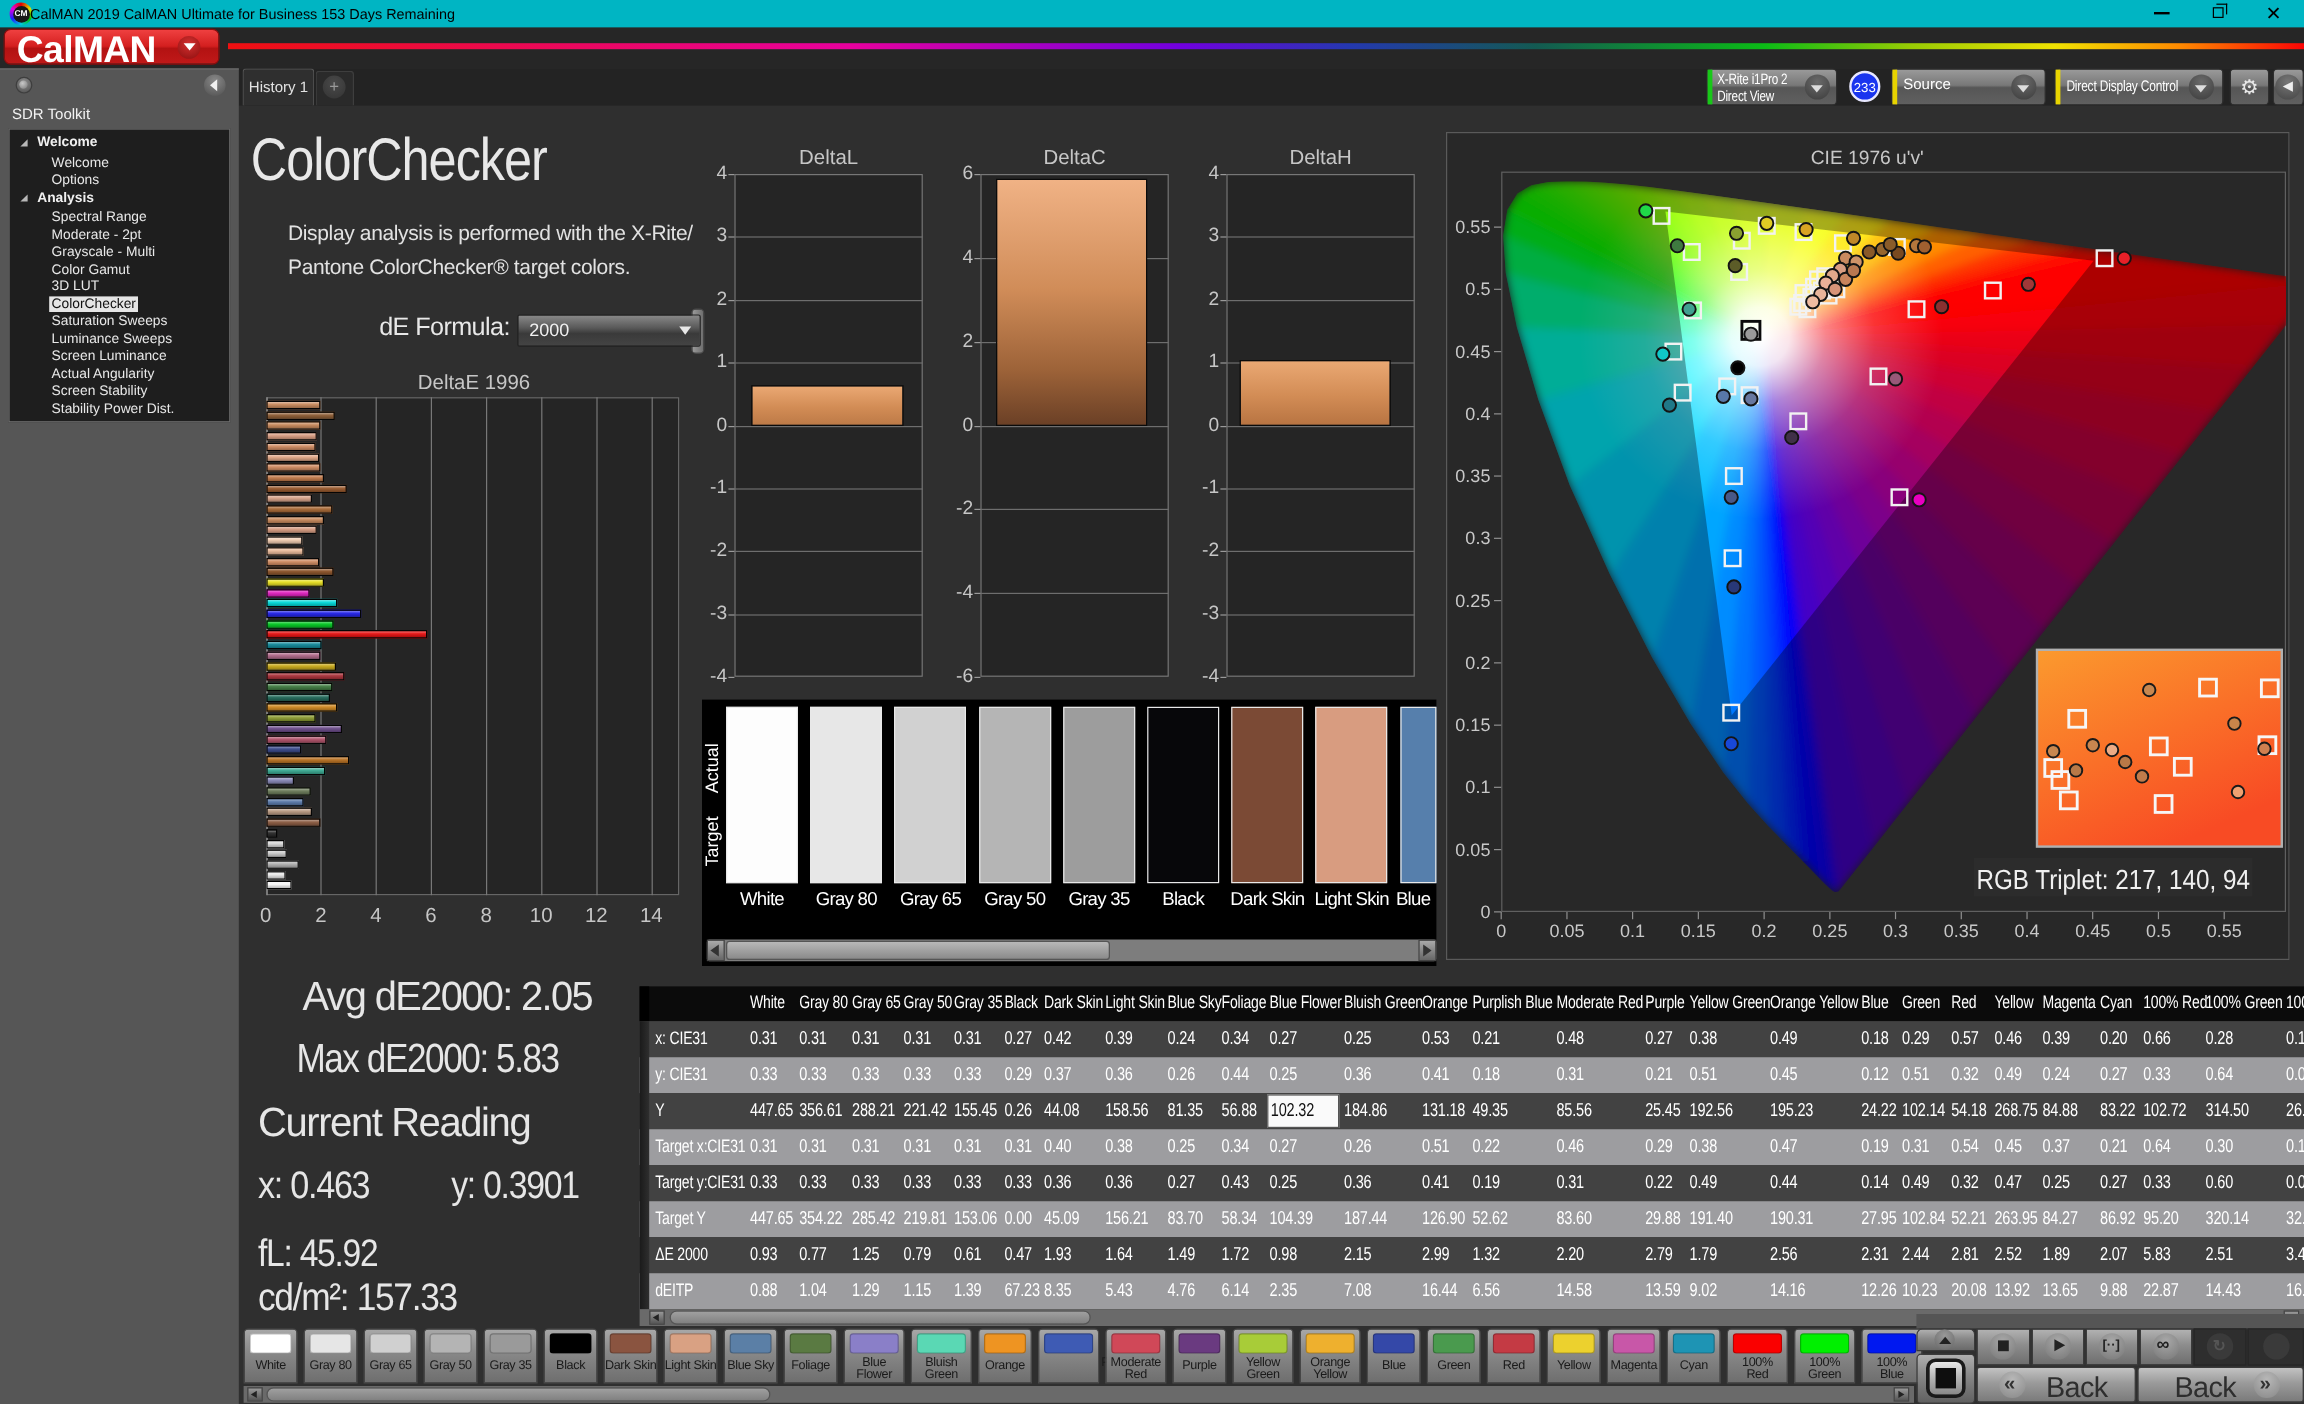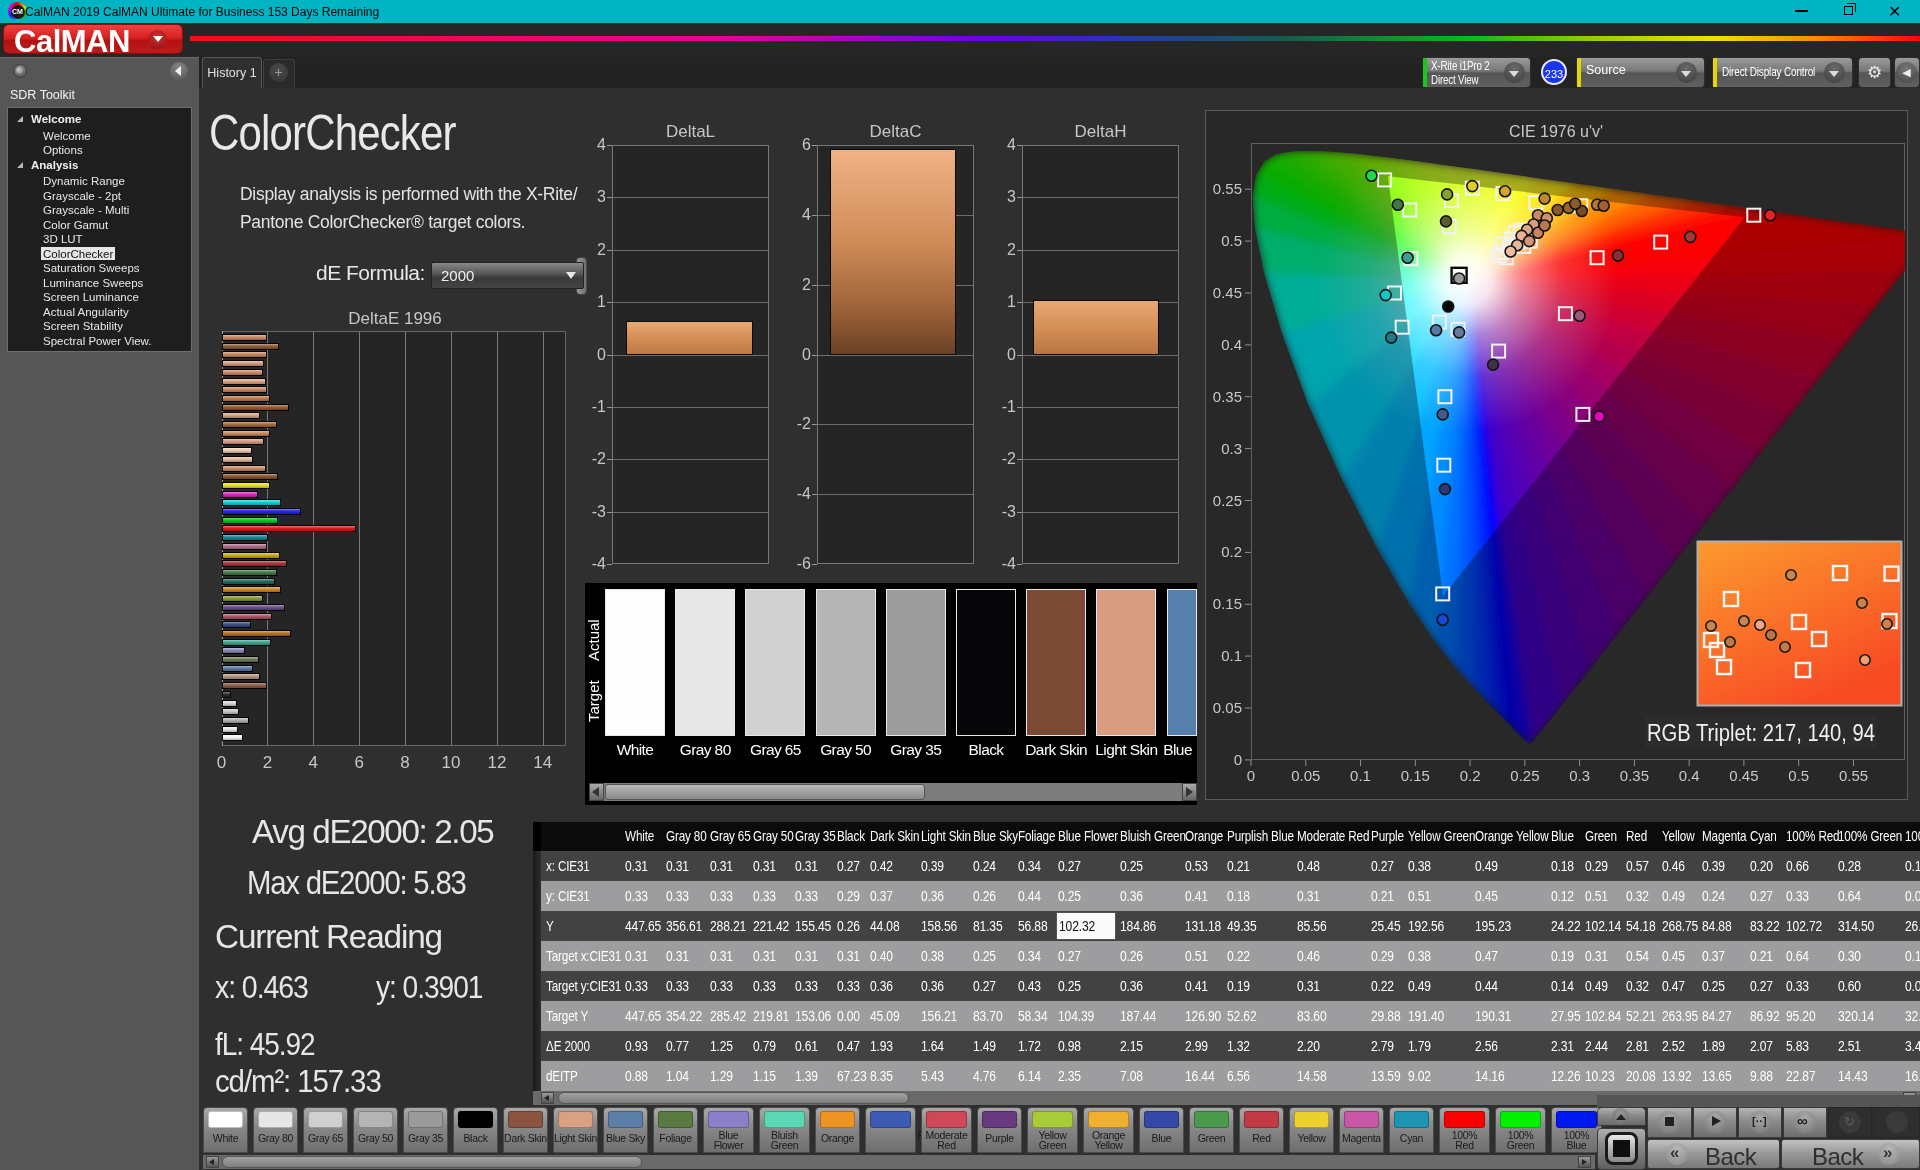--- a/index.html
+++ b/index.html
@@ -64,33 +64,33 @@
 <div class="ab crc" style="left:170px;top:62px;width:18px;height:18px;background:radial-gradient(circle at 50% 30%,#8a8a8a,#4f4f4f)"></div>
 <div class="ab" style="left:175px;top:66px;width:0;height:0;border-top:5px solid transparent;border-bottom:5px solid transparent;border-right:6.5px solid #f0f0f0"></div>
 <div class="ab" style="left:10px;top:88px;font-size:12.5px;color:#f2f2f2">SDR Toolkit</div>
 <div class="ab" style="left:7px;top:107px;width:185px;height:245px;background:#1e1e1e;border:1px solid #6e6e6e"></div>
 <div class="ab" style="left:17px;top:116px;width:0;height:0;border-left:6px solid transparent;border-bottom:6px solid #b8b8b8;transform:rotate(0deg)"></div>
 <div class="ab" style="left:31px;top:113px;font-size:11.5px;font-weight:bold;color:#f0f0f0">Welcome</div>
 <div class="ab" style="left:43px;top:130px;font-size:11.5px;color:#e8e8e8">Welcome</div>
 <div class="ab" style="left:43px;top:144px;font-size:11.5px;color:#e8e8e8">Options</div>
 <div class="ab" style="left:17px;top:162px;width:0;height:0;border-left:6px solid transparent;border-bottom:6px solid #b8b8b8;transform:rotate(0deg)"></div>
 <div class="ab" style="left:31px;top:159px;font-size:11.5px;font-weight:bold;color:#f0f0f0">Analysis</div>
-<div class="ab" style="left:43px;top:175px;font-size:11.5px;color:#e8e8e8">Dynamic Range</div>
-<div class="ab" style="left:43px;top:189.5px;font-size:11.5px;color:#e8e8e8">Grayscale - 2pt</div>
+<div class="ab" style="left:43px;top:175px;font-size:11.5px;color:#e8e8e8">Spectral Range</div>
+<div class="ab" style="left:43px;top:189.5px;font-size:11.5px;color:#e8e8e8">Moderate - 2pt</div>
 <div class="ab" style="left:43px;top:204px;font-size:11.5px;color:#e8e8e8">Grayscale - Multi</div>
 <div class="ab" style="left:43px;top:218.5px;font-size:11.5px;color:#e8e8e8">Color Gamut</div>
 <div class="ab" style="left:43px;top:233px;font-size:11.5px;color:#e8e8e8">3D LUT</div>
 <div class="ab" style="left:41px;top:247.0px;width:74px;height:13px;background:#e6e6e6"></div>
 <div class="ab" style="left:43px;top:247.5px;font-size:11.5px;color:#111">ColorChecker</div>
 <div class="ab" style="left:43px;top:262px;font-size:11.5px;color:#e8e8e8">Saturation Sweeps</div>
 <div class="ab" style="left:43px;top:276.5px;font-size:11.5px;color:#e8e8e8">Luminance Sweeps</div>
 <div class="ab" style="left:43px;top:291px;font-size:11.5px;color:#e8e8e8">Screen Luminance</div>
 <div class="ab" style="left:43px;top:305.5px;font-size:11.5px;color:#e8e8e8">Actual Angularity</div>
 <div class="ab" style="left:43px;top:320px;font-size:11.5px;color:#e8e8e8">Screen Stability</div>
-<div class="ab" style="left:43px;top:334.5px;font-size:11.5px;color:#e8e8e8">Spectral Power View.</div>
+<div class="ab" style="left:43px;top:334.5px;font-size:11.5px;color:#e8e8e8">Stability Power Dist.</div>
 
 <div class="ab" style="left:576px;top:257px;width:11px;height:38px;background:linear-gradient(90deg,#9a9a9a,#6e6e6e);border:1px solid #4a4a4a;border-radius:4px"></div>
 
 <div class="ab" style="left:209px;top:104px;font-size:50px;color:#e8e8e8;letter-spacing:-1px;transform:scaleX(0.84);transform-origin:0 0">ColorChecker</div>
 <div class="ab" style="left:240px;top:180px;font-size:17.5px;color:#e2e2e2;line-height:28px;letter-spacing:-0.3px">Display analysis is performed with the X-Rite/<br>Pantone ColorChecker® target colors.</div>
 <div class="ab" style="left:316px;top:261px;font-size:21px;color:#e8e8e8;letter-spacing:-0.5px">dE Formula:</div>
 <div class="ab" style="left:431px;top:262px;width:153px;height:27px;background:linear-gradient(#888,#5a5a5a 40%,#3a3a3a 60%,#444);border:1px solid #222;border-radius:2px"></div>
 <div class="ab" style="left:441px;top:267px;font-size:15px;color:#f0f0f0">2000</div>
 <div class="ab" style="left:566px;top:272px;width:0;height:0;border-left:5px solid transparent;border-right:5px solid transparent;border-top:7px solid #e8e8e8"></div>
 <div class="ab glab ct" style="left:320px;top:309px;width:150px;font-size:17px">DeltaE 1996</div>

